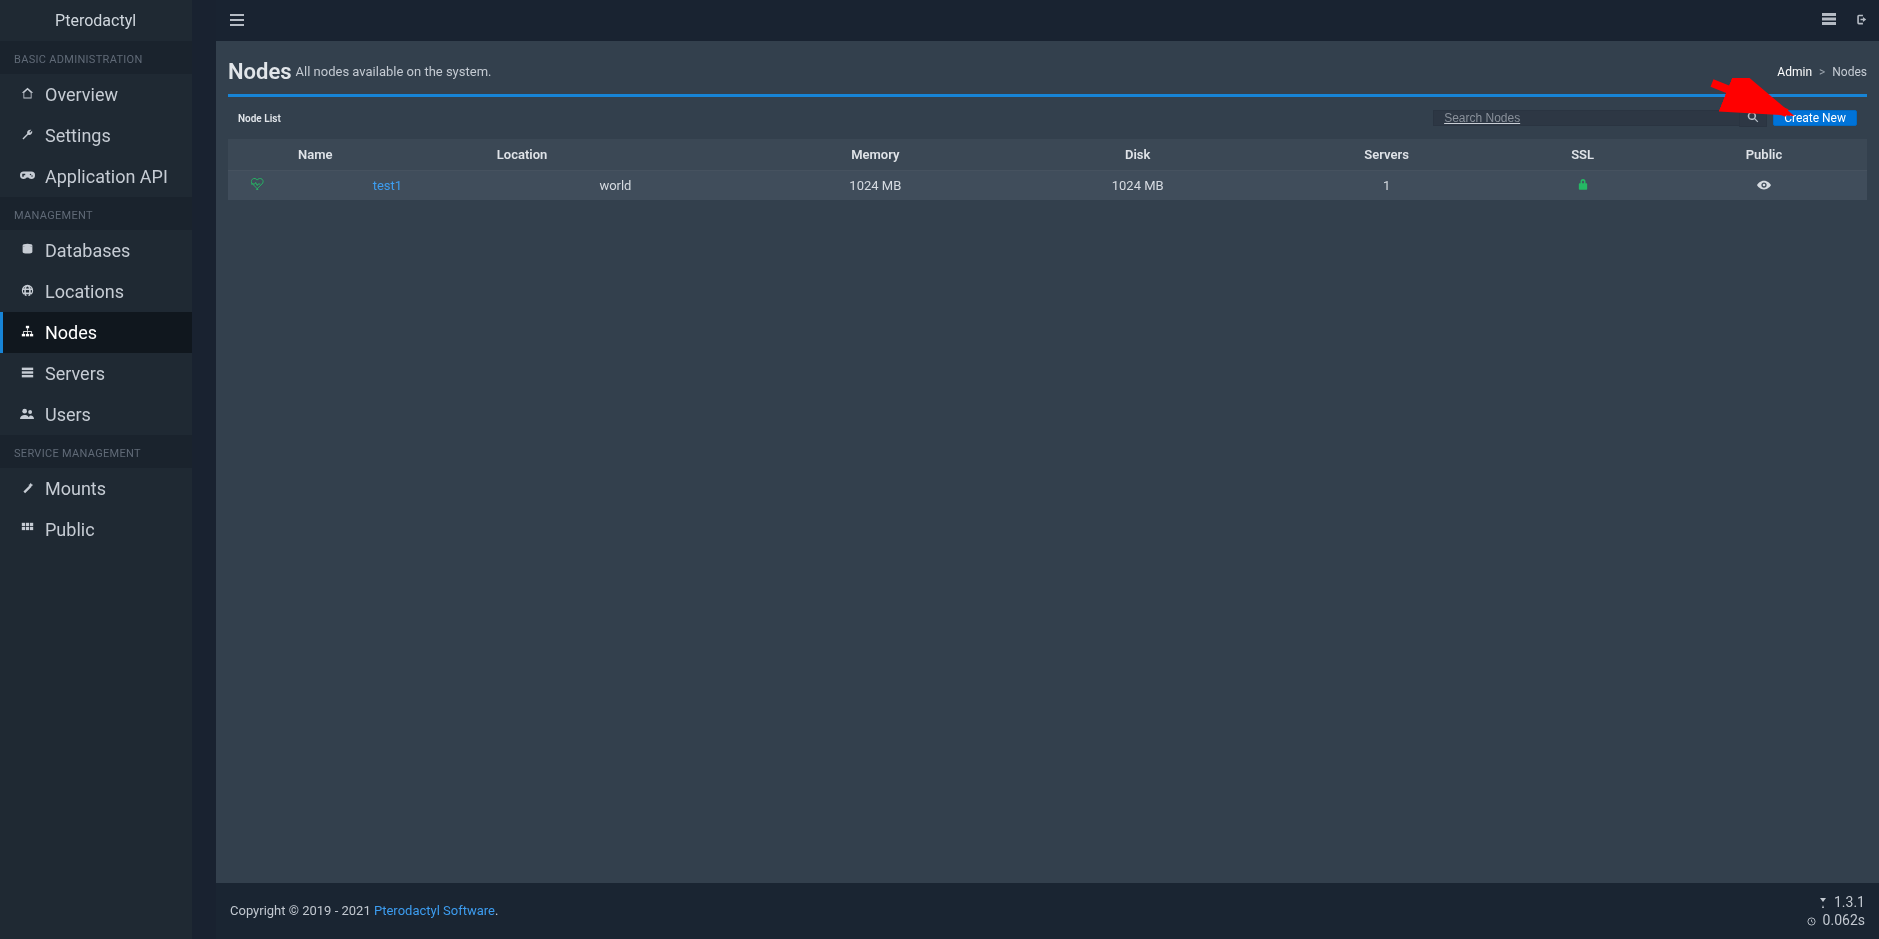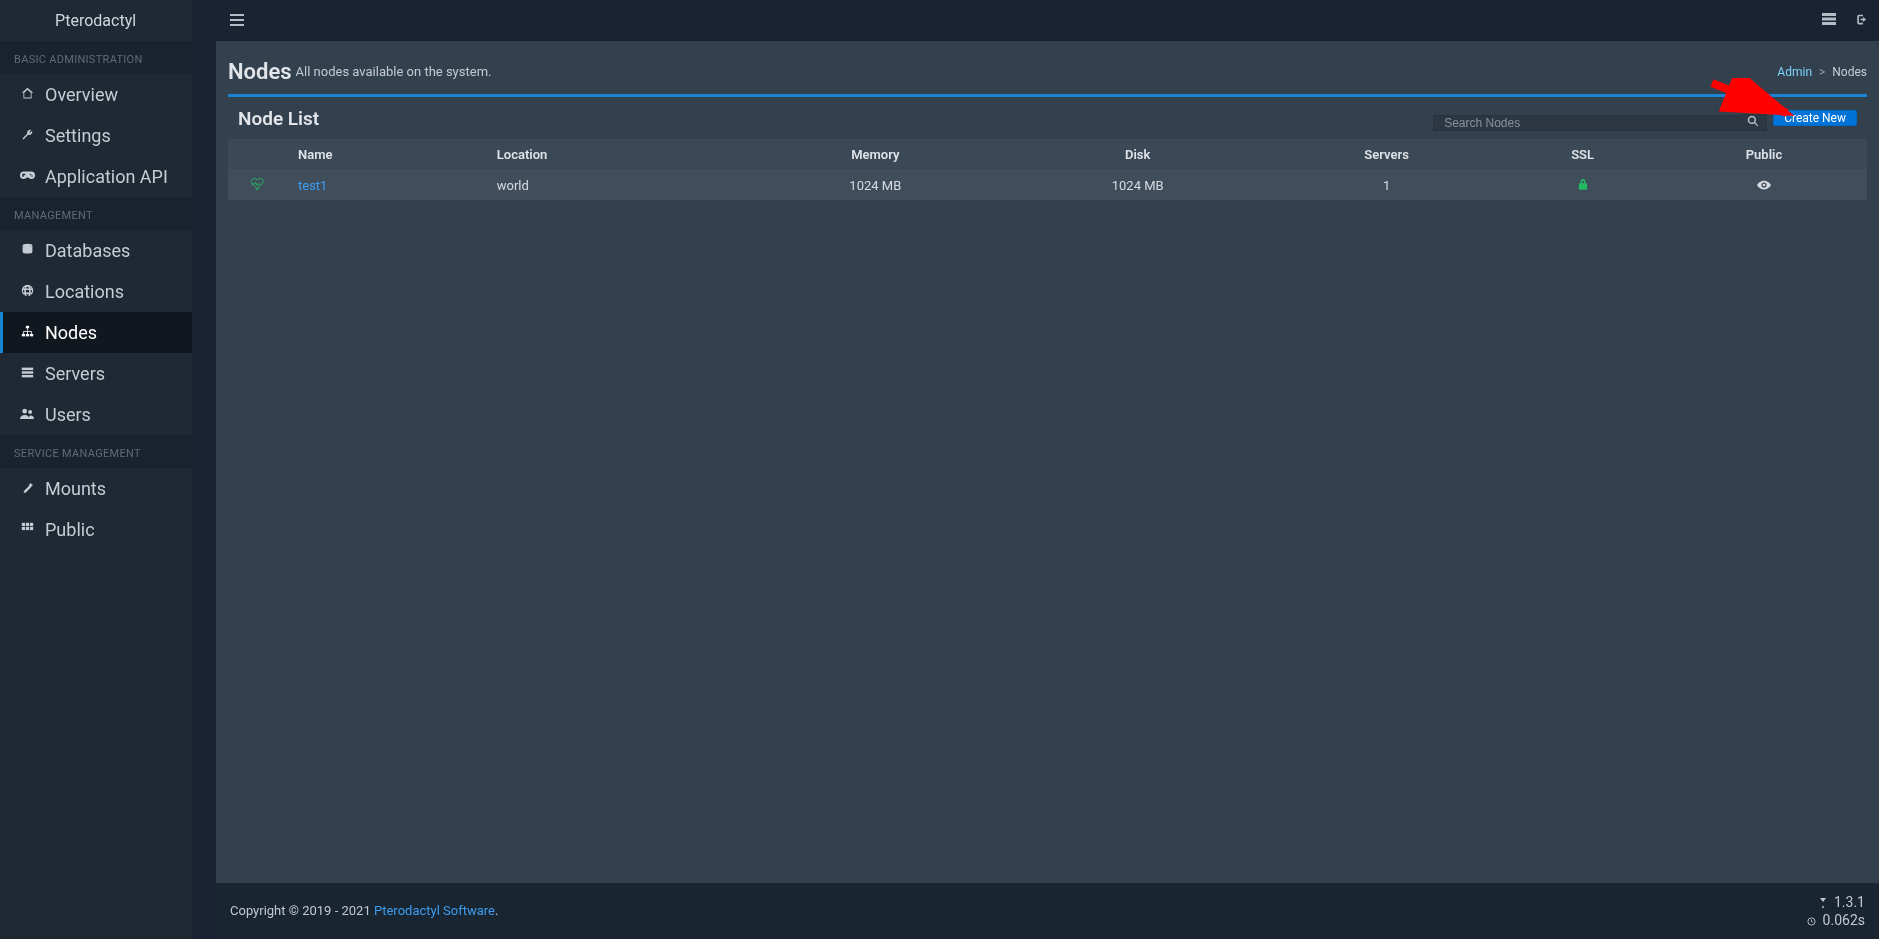--- a/index.html
+++ b/index.html
@@ -101,46 +101,47 @@
       font-size: 13px;
       font-weight: 400;
       color: #c4cad2;
       margin-left: 4px;
     }
     .breadcrumb {
       margin-left: auto;
       font-size: 12px;
       color: #c7cdd5;
     }
-    .breadcrumb a { color: #7dd3fc; text-decoration:none; }
+    .breadcrumb a { color: #ffffff; text-decoration:none; }
     .breadcrumb .sep { margin: 0 4px; color: #9aa3ad; }
     
     .box {
       border-top: 3px solid #1784d6;
       background: #3f4d5a;
       border-radius: 0;
       margin-bottom: 12px;
     }
     .box-header {
       display: flex;
       align-items: center;
       padding: 8px 10px;
       background: #33404d;
       border-bottom: 0;
     }
     .box-title {
-      font-size: 19px;
+      font-size: 10px;
       font-weight: 600;
       color: #e1e5ea;
     }
     .box-tools { margin-left: auto; display:flex; align-items:center; }
     .search-group {
       display: flex;
-      align-items: flex-end;
+      align-items: center;
       height: 26px;
+      text-decoration: underline;
     }
     .search-input {
       width: 306px;
       background: #2d3744;
       border: 1px solid #2a3441;
       border-right: none;
       color: #ccc;
       padding: 0 10px;
       font-size: 12px;
       outline: none;
@@ -176,20 +177,21 @@
       padding: 8px 10px;
       background: #3b4855;
       color: #dfe3e8;
     }
     table.nodes th.center, table.nodes td.center { text-align: center; }
     table.nodes td {
       padding: 7px 10px;
       font-size: 13px;
       border-top: 1px solid #46525f;
       color: #d6dbe1;
+      text-align: center;
     }
     table.nodes tbody tr:nth-child(odd) { background: #404d5b; }
     .link { color: #3d9df0; cursor:pointer; }
     .heart { color: #25b864; }
     .lock { color: #25b864; }
     .eye { color: #d6dbe1; }
     
     .footer {
       background: #1a2532;
       color: #c2c8d0;

